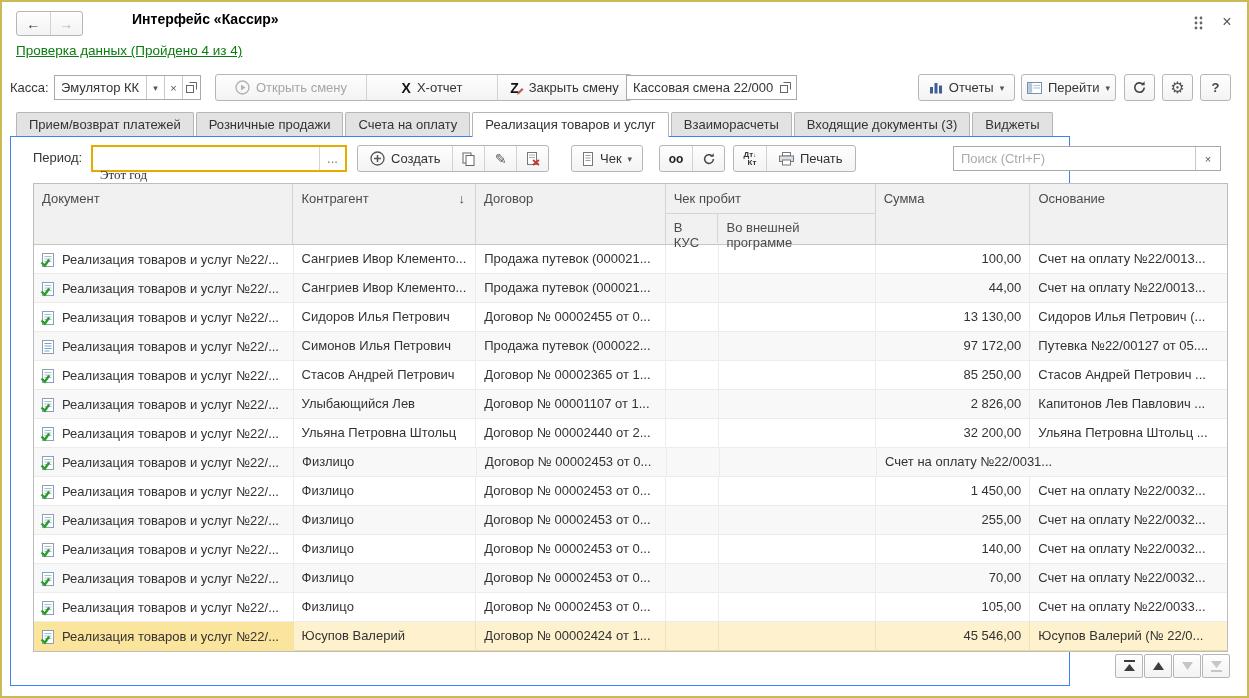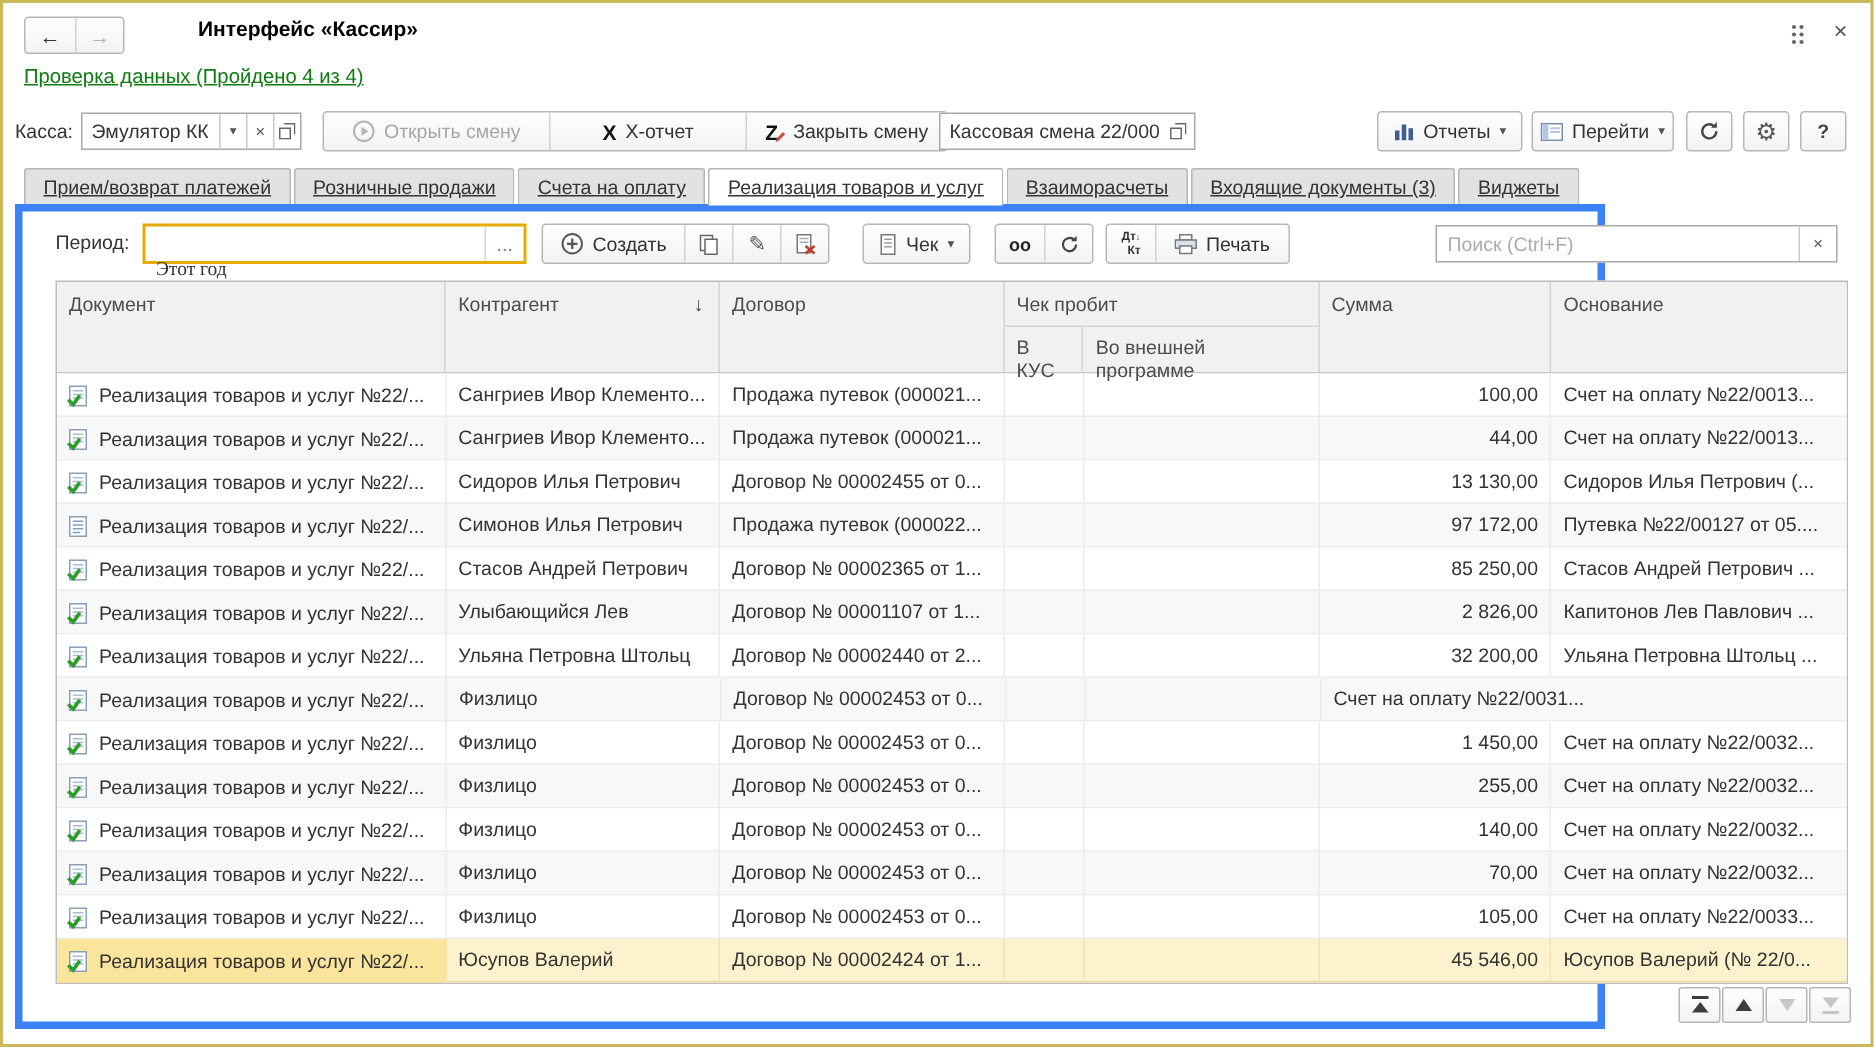--- a/index.html
+++ b/index.html
@@ -53,25 +53,25 @@
   .shift-field .fbtn { width:22px; }
   .reports-btn { left:916px; top:72px; width:97px; }
   .goto-btn { left:1019px; top:72px; width:95px; }
   .sq-btn { width:31px; }
   .refresh-btn { left:1122px; top:72px; }
   .gear-btn { left:1160px; top:72px; font-size:16px; color:#555; }
   .help-btn { left:1198px; top:72px; font-weight:bold; color:#444; }
 
   
   .tabs { left:14px; top:110px; display:flex; gap:2px; z-index:3; }
-  .tab { height:24px; line-height:23px; padding:0 12px; background:#e2e2e2; border:1px solid #b6b6b6; border-bottom:none; border-radius:2px 2px 0 0; color:#333; white-space:nowrap; cursor:default;text-decoration:underline; }
+  .tab { height:24px; line-height:23px; padding:0 12px; background:#e2e2e2; border:1px solid #b6b6b6; border-bottom:none; border-radius:2px 2px 0 0; color:#333; white-space:nowrap; cursor:default; }
   .tab.active { background:#fff; height:25px; margin-bottom:-1px; }
 
   
-  .panel { left:8px; top:134px; width:1060px; height:550px; border:5px solid #3b82f6; background:#fff; z-index:2; }
+  .panel { left:8px; top:134px; width:1060px; height:550px; border:1px solid #3b82f6; background:#fff; z-index:2; }
   .panel .abs { position:absolute; }
 
   .period-label { left:22px; top:13px; }
   .period-ctl { left:80px; top:8px; width:256px; height:27px; border:2px solid #e5ab00; background:#fff; display:flex; }
   .period-ctl .val { flex:1; padding:16px 7px; line-height:23px;font-family:Liberation Serif, serif; }
   .period-ctl .fbtn { width:26px; display:flex; align-items:center; justify-content:center; border-left:1px solid #d5d5d5; color:#777; }
 
   .create-group { left:346px; top:8px; }
   .seg-create { padding:0 12px; }
   .icon-seg { width:32px; }

